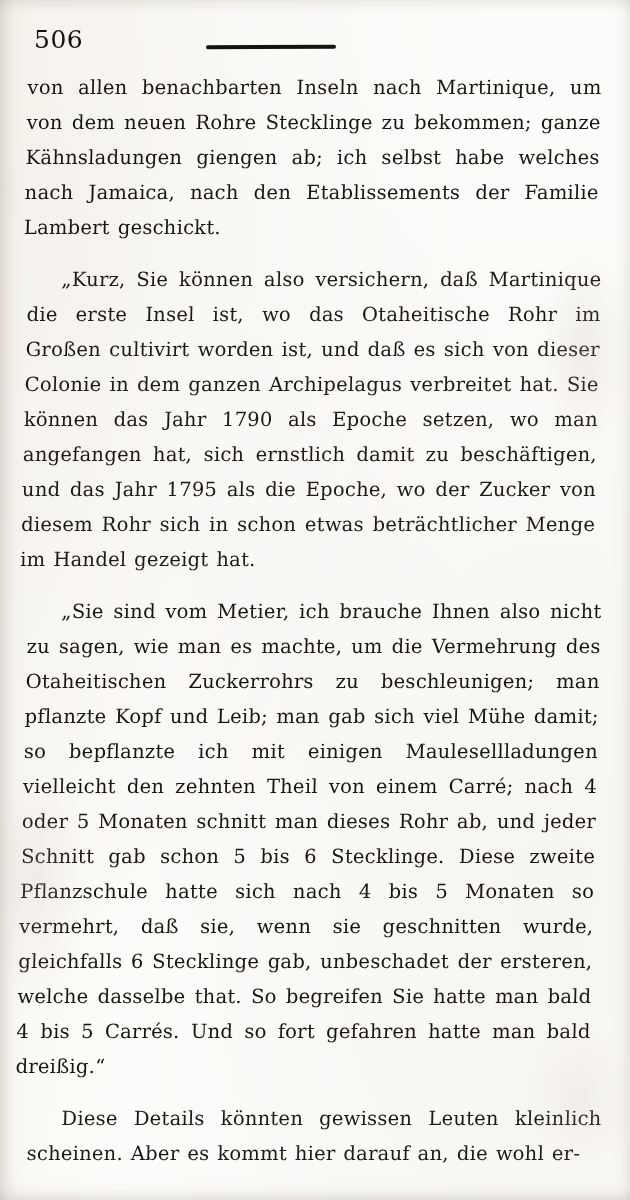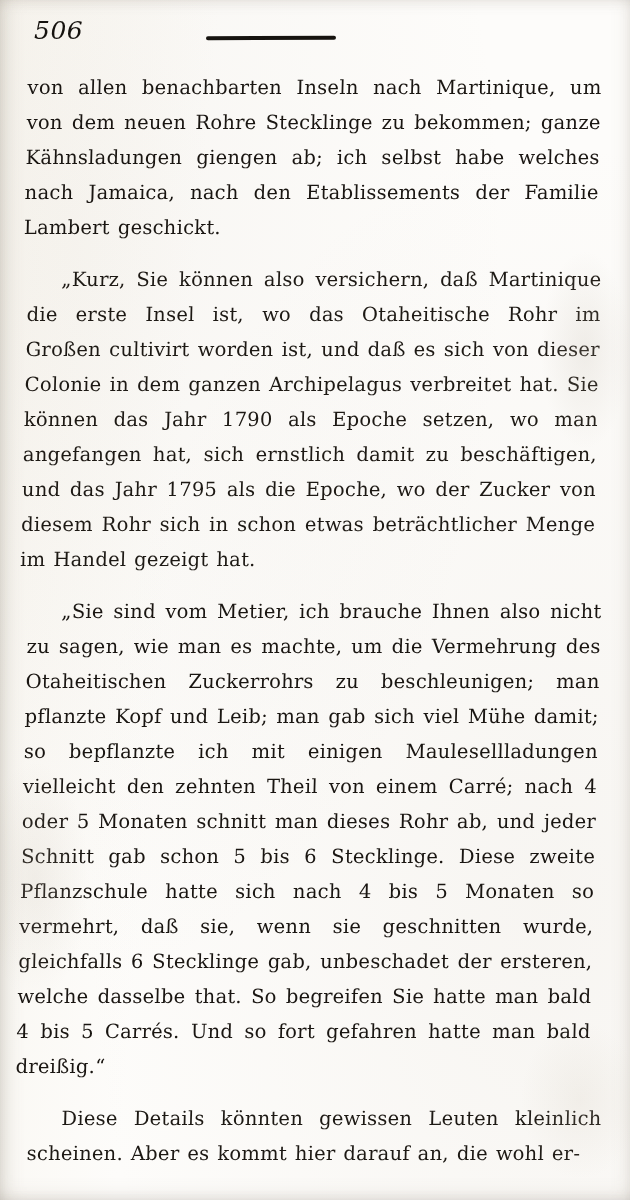--- a/index.html
+++ b/index.html
@@ -30,25 +30,24 @@
     inset: 0;
     pointer-events: none;
     box-shadow: inset 14px 0 26px -18px rgba(120,110,95,0.45),
                 inset -10px 0 24px -18px rgba(120,110,95,0.35),
                 inset 0 10px 22px -18px rgba(120,110,95,0.30),
                 inset 0 -12px 26px -18px rgba(120,110,95,0.35);
   }
 
   .header {
     position: absolute;
-    top: 14px;
+    top: 23px;
     left: 34px;
     right: 34px;
     height: 40px;
-    font-style: italic;
   }
   .folio {
     position: absolute;
     left: 0;
     top: 2px;
     font-family: "DejaVu Serif", serif;
     font-size: 25px;
     letter-spacing: 0.5px;
     color: #15120e;
   }

